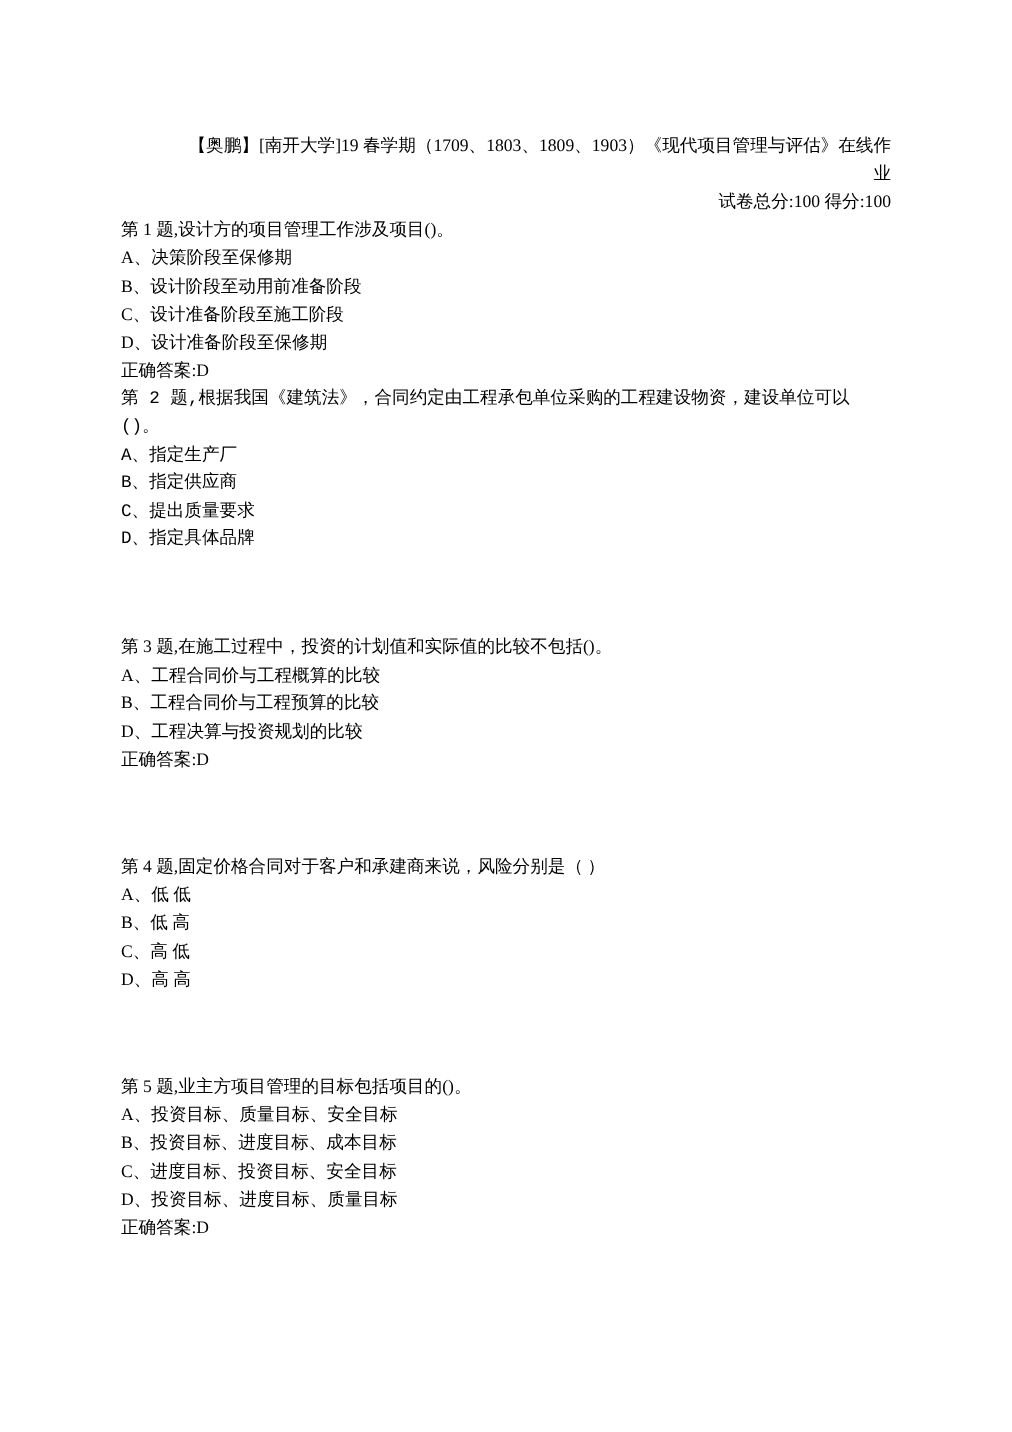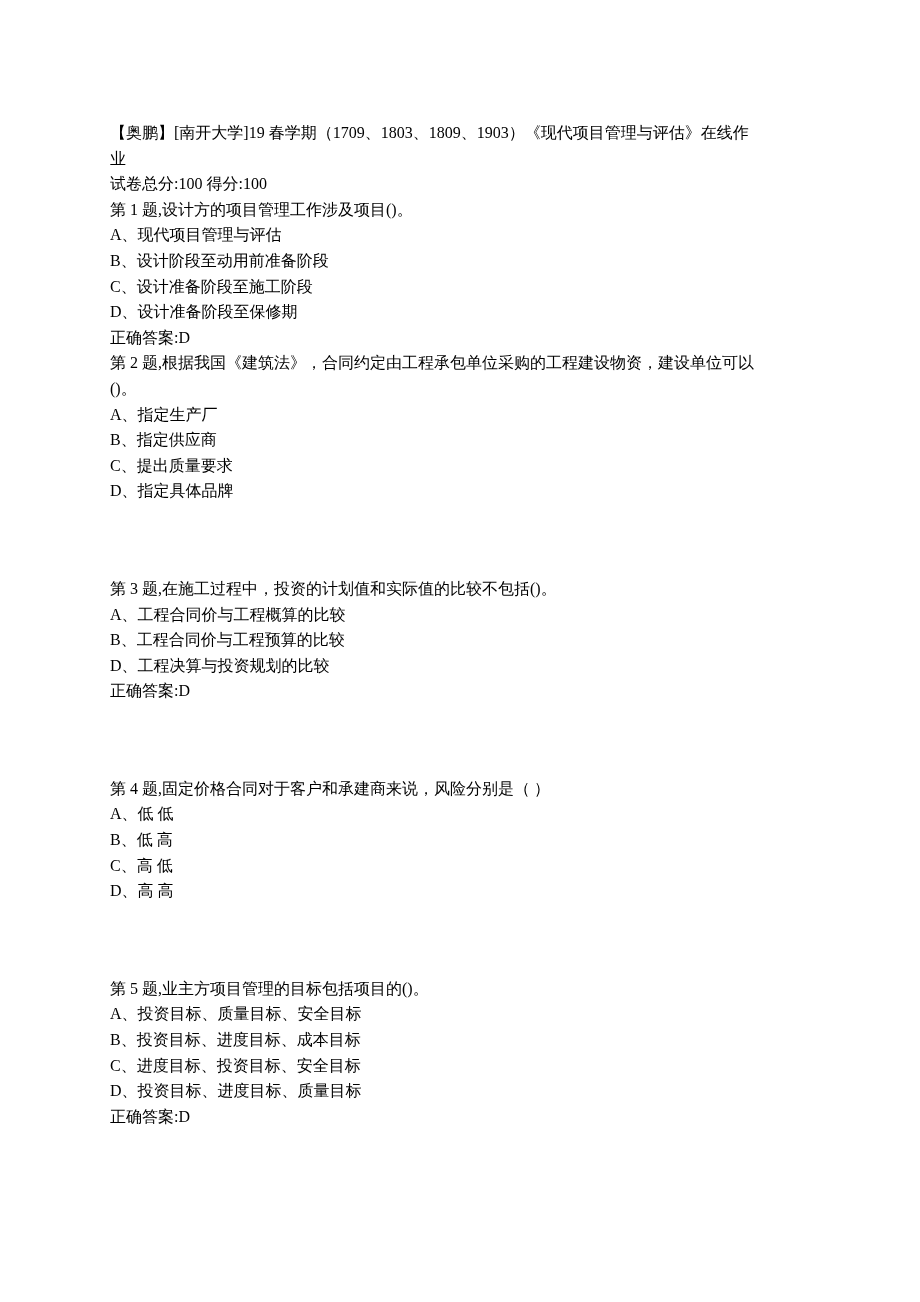--- a/index.html
+++ b/index.html
@@ -8,40 +8,42 @@
       line-height: 1.6;
       margin: 0;
       padding: 120px 110px;
       color: #000;
       background: #fff;
       width: 920px;
       box-sizing: border-box;
     }
     .header-line {
       margin: 0;
+      text-align: right;
     }
     .question-block {
       margin-top: 72px;
     }
     .question-block:first-of-type {
       margin-top: 0;
+      font-family: Liberation Mono, monospace;
     }
     p {
       margin: 0;
     }
   </style>
 </head>
 <body>
 
 <p class="header-line">【奥鹏】[南开大学]19 春学期（1709、1803、1809、1903）《现代项目管理与评估》在线作</p>
 <p class="header-line">业</p>
 <p class="header-line">试卷总分:100    得分:100</p>
 
 <p>第 1 题,设计方的项目管理工作涉及项目()。</p>
-<p>A、现代项目管理与评估</p>
+<p>A、决策阶段至保修期</p>
 <p>B、设计阶段至动用前准备阶段</p>
 <p>C、设计准备阶段至施工阶段</p>
 <p>D、设计准备阶段至保修期</p>
 <p>正确答案:D</p>
 
 <div class="question-block">
 <p>第 2 题,根据我国《建筑法》，合同约定由工程承包单位采购的工程建设物资，建设单位可以</p>
 <p>()。</p>
 <p>A、指定生产厂</p>
 <p>B、指定供应商</p>

